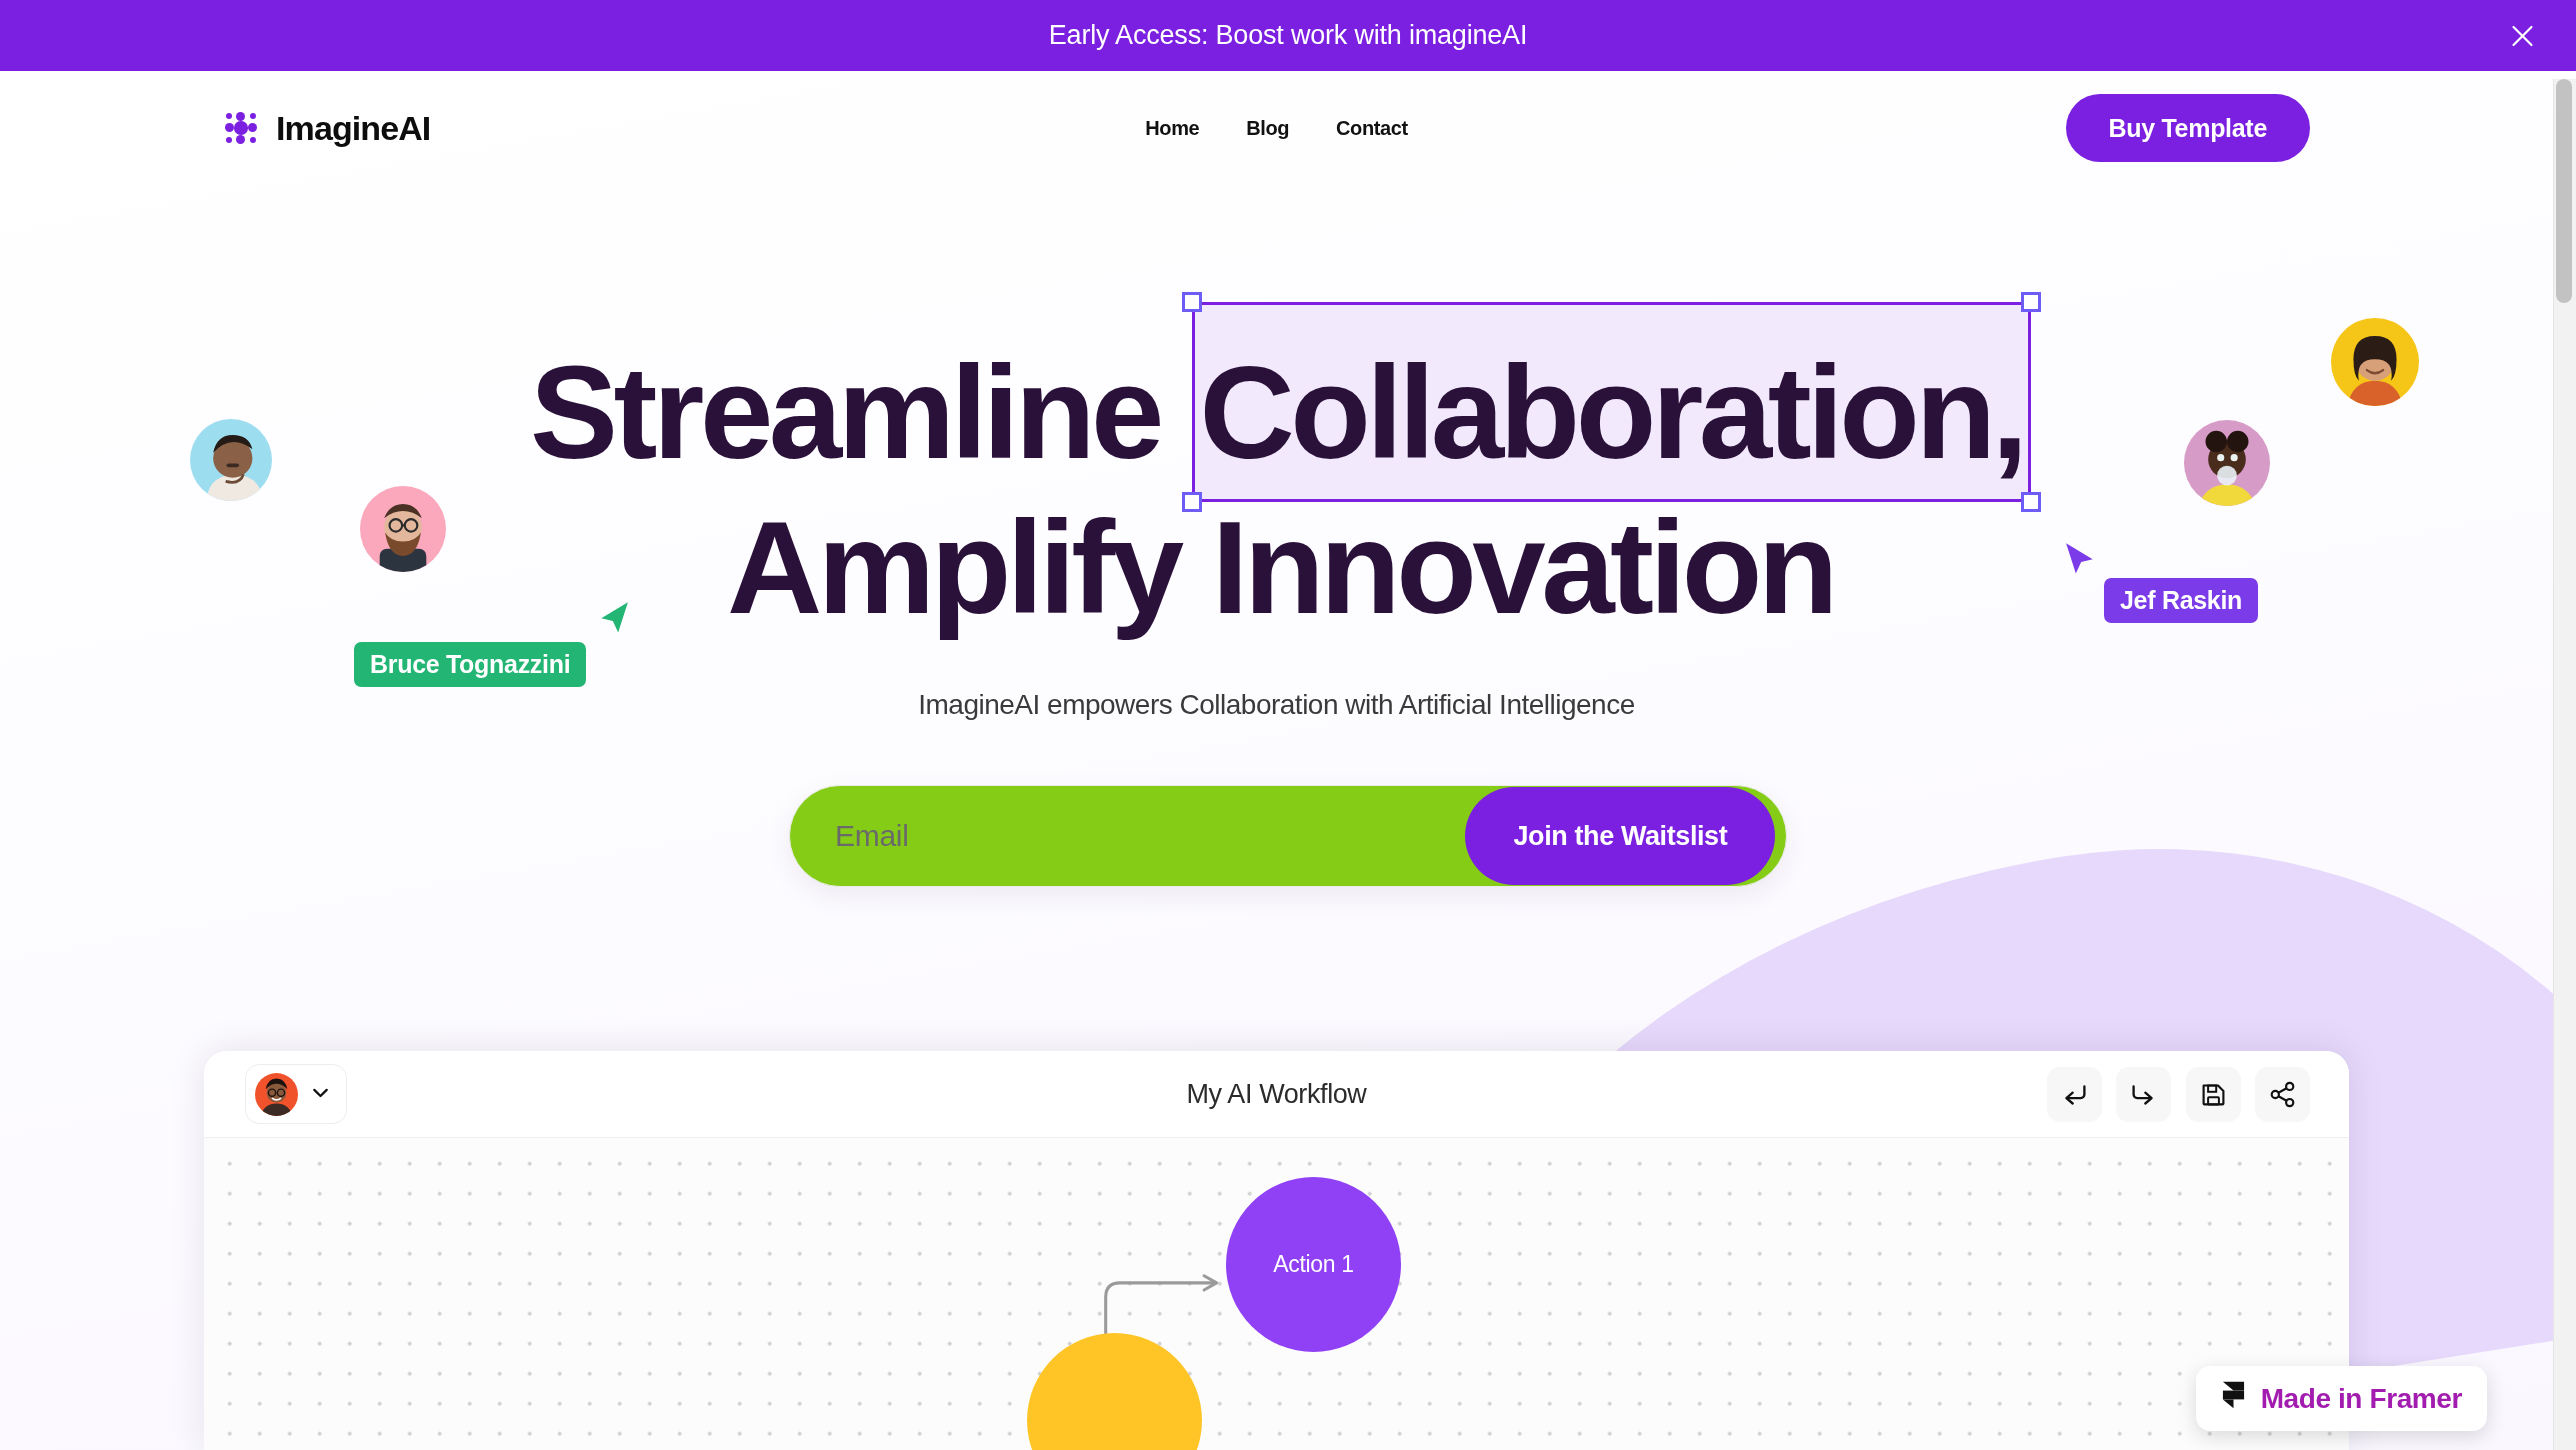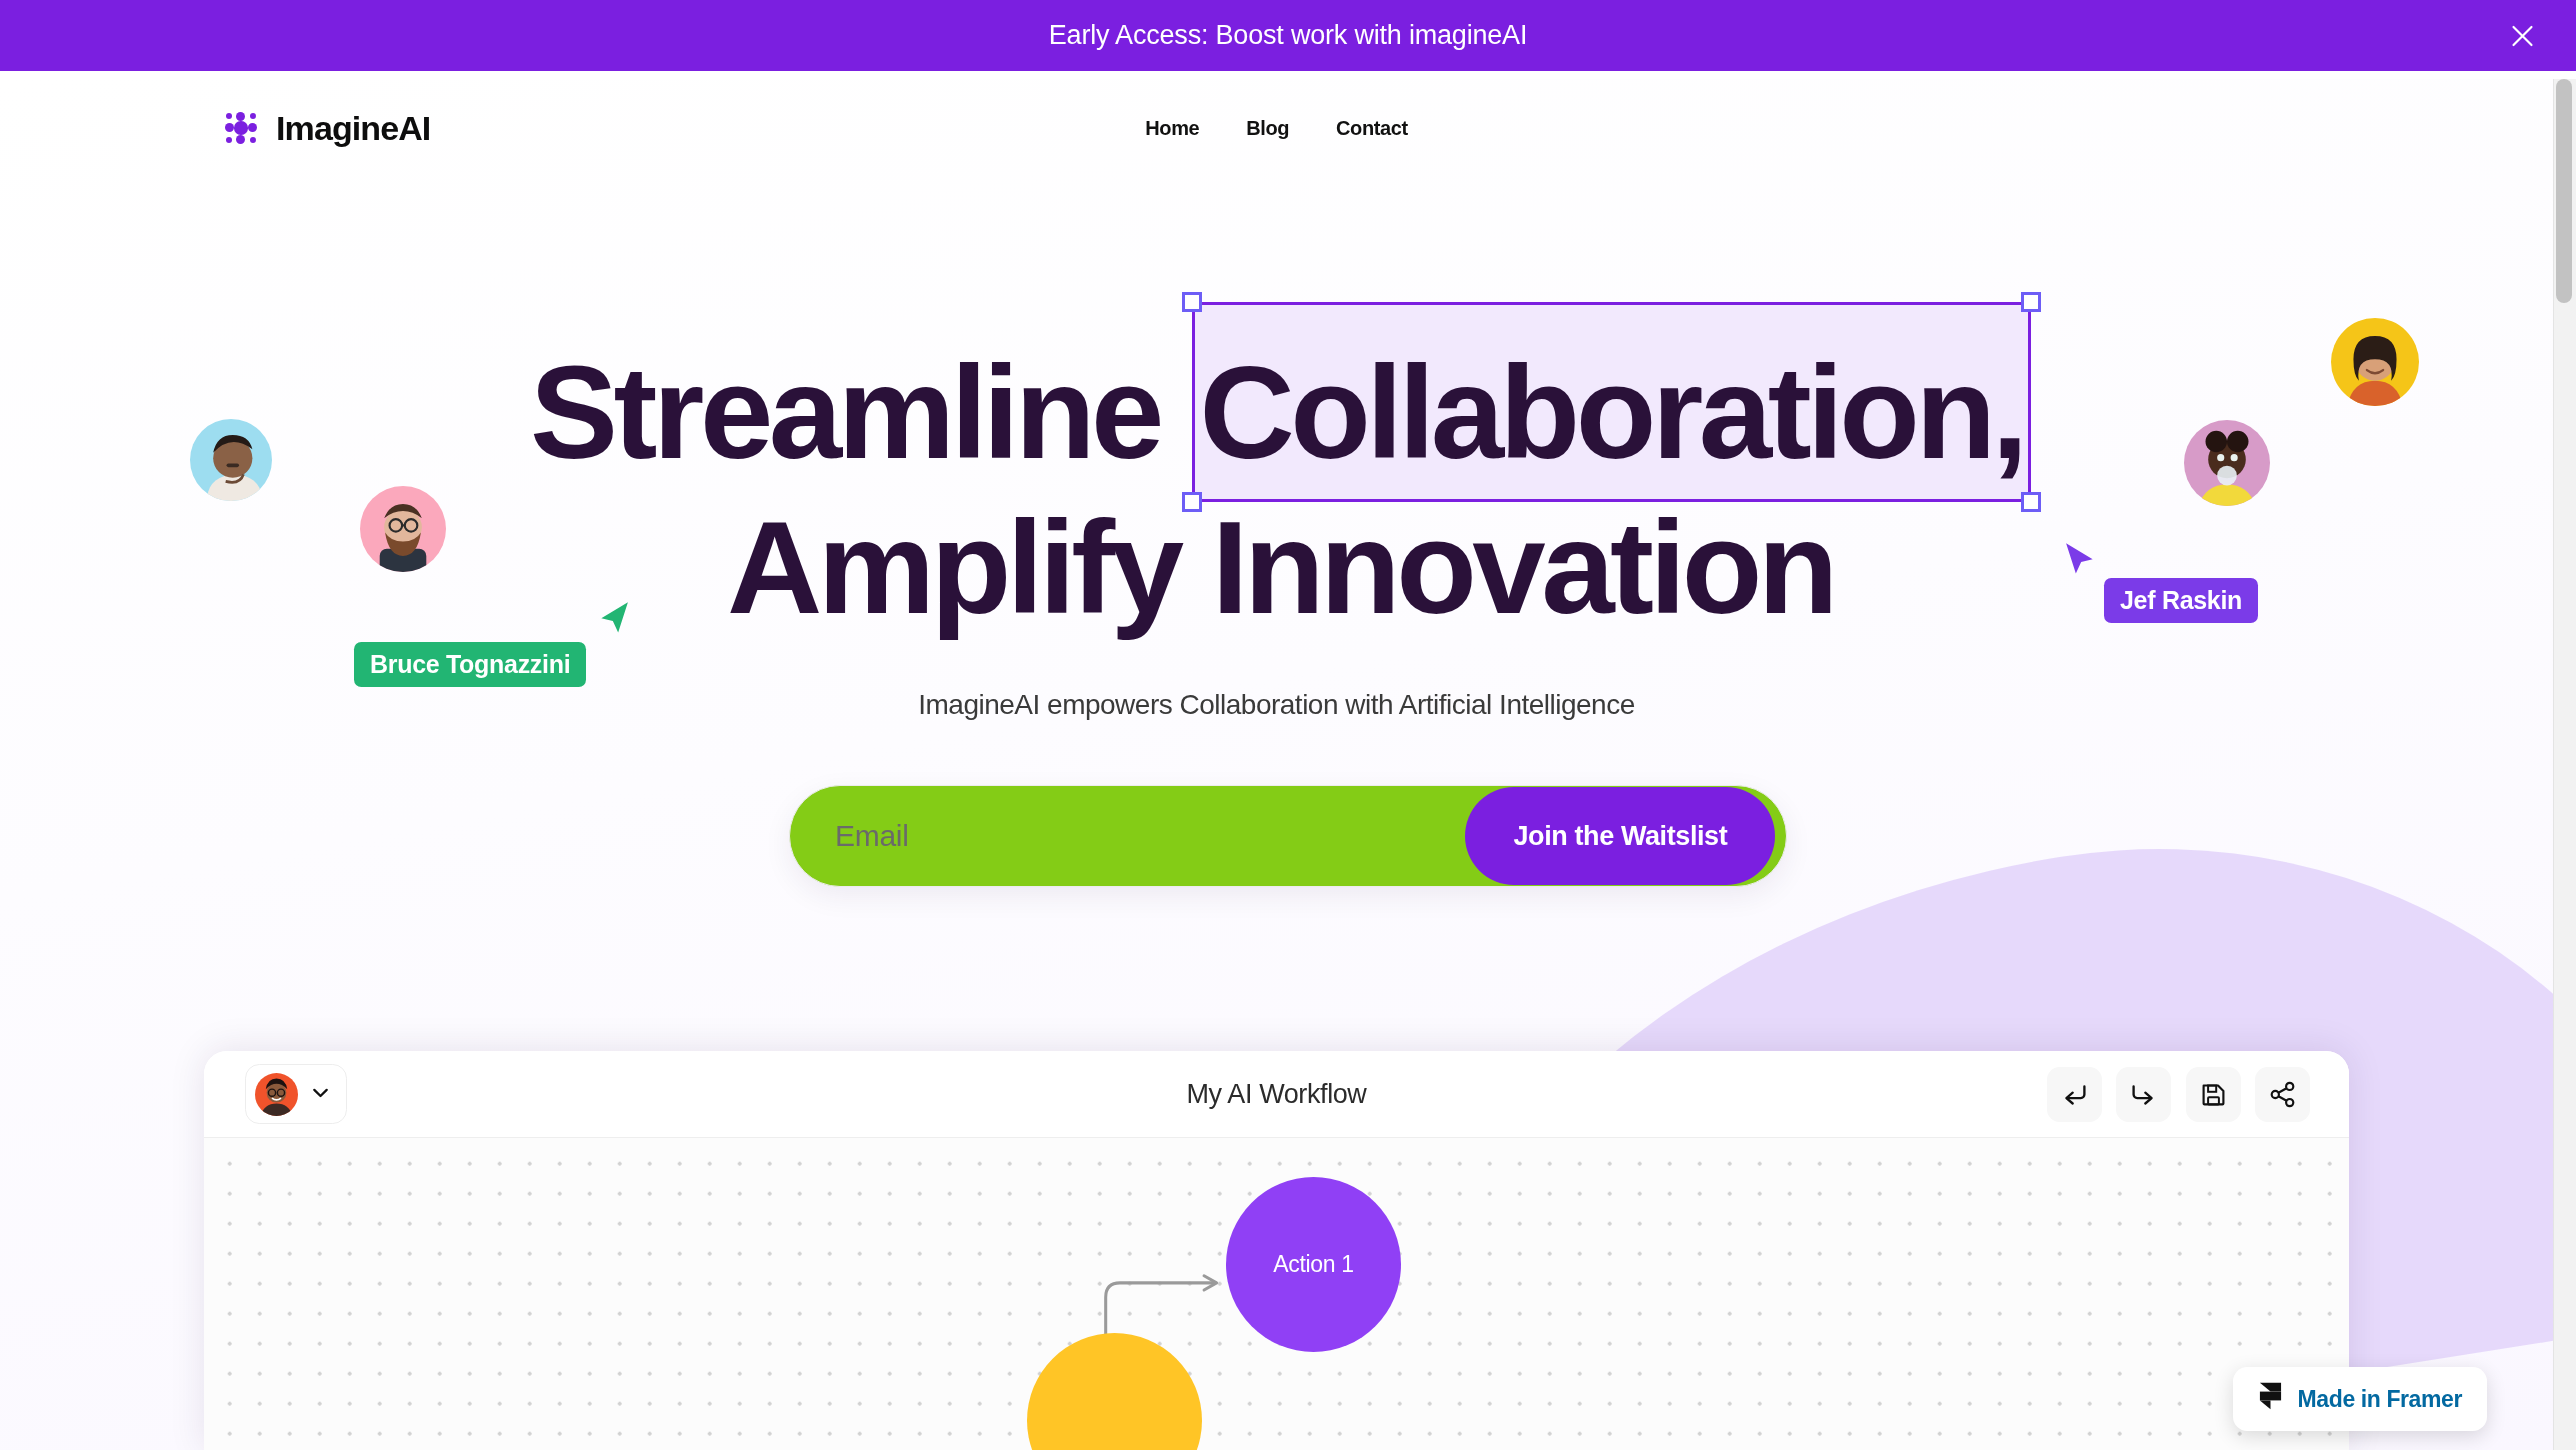--- a/index.html
+++ b/index.html
@@ -385,23 +385,23 @@
     border-radius: 14.3px;
     box-shadow: 0 5.4px 19.7px rgba(0,0,0,0.14);
     padding: 14.3px 25px;
     display: flex;
     align-items: center;
     gap: 14.3px;
     z-index: 40;
     cursor: pointer;
   }
   .framer-badge span {
-    font-size: 23px;
+    font-size: 28px;
     font-weight: bold;
-    color: #0369a1;
+    color: #a21caf;
     letter-spacing: -0.4px;
   }
 </style>
 </head>
 <body>
 
 <div id="page">
 
   <div class="announce">
     <div class="announce-text">Early Access: Boost work with imagineAI</div>
@@ -431,20 +431,21 @@
       </span>
       <span class="brand-name">ImagineAI</span>
     </div>
 
     <div class="nav-links">
       <a class="nav-link">Home</a>
       <a class="nav-link">Blog</a>
       <a class="nav-link">Contact</a>
     </div>
 
+    <button class="buy-btn">Buy Template</button>
   </nav>
 
   <h1 class="headline">
     <span class="headline-line l1"><span>Streamline </span><span class="sel-wrap"><span>Collaboration,</span><span class="sel-handle tl"></span><span class="sel-handle tr"></span><span class="sel-handle bl"></span><span class="sel-handle br"></span></span></span>
     <span class="headline-line l2">Amplify Innovation</span>
   </h1>
 
   <p class="subtitle">ImagineAI empowers Collaboration with Artificial Intelligence</p>
 
   <form class="form-card">

